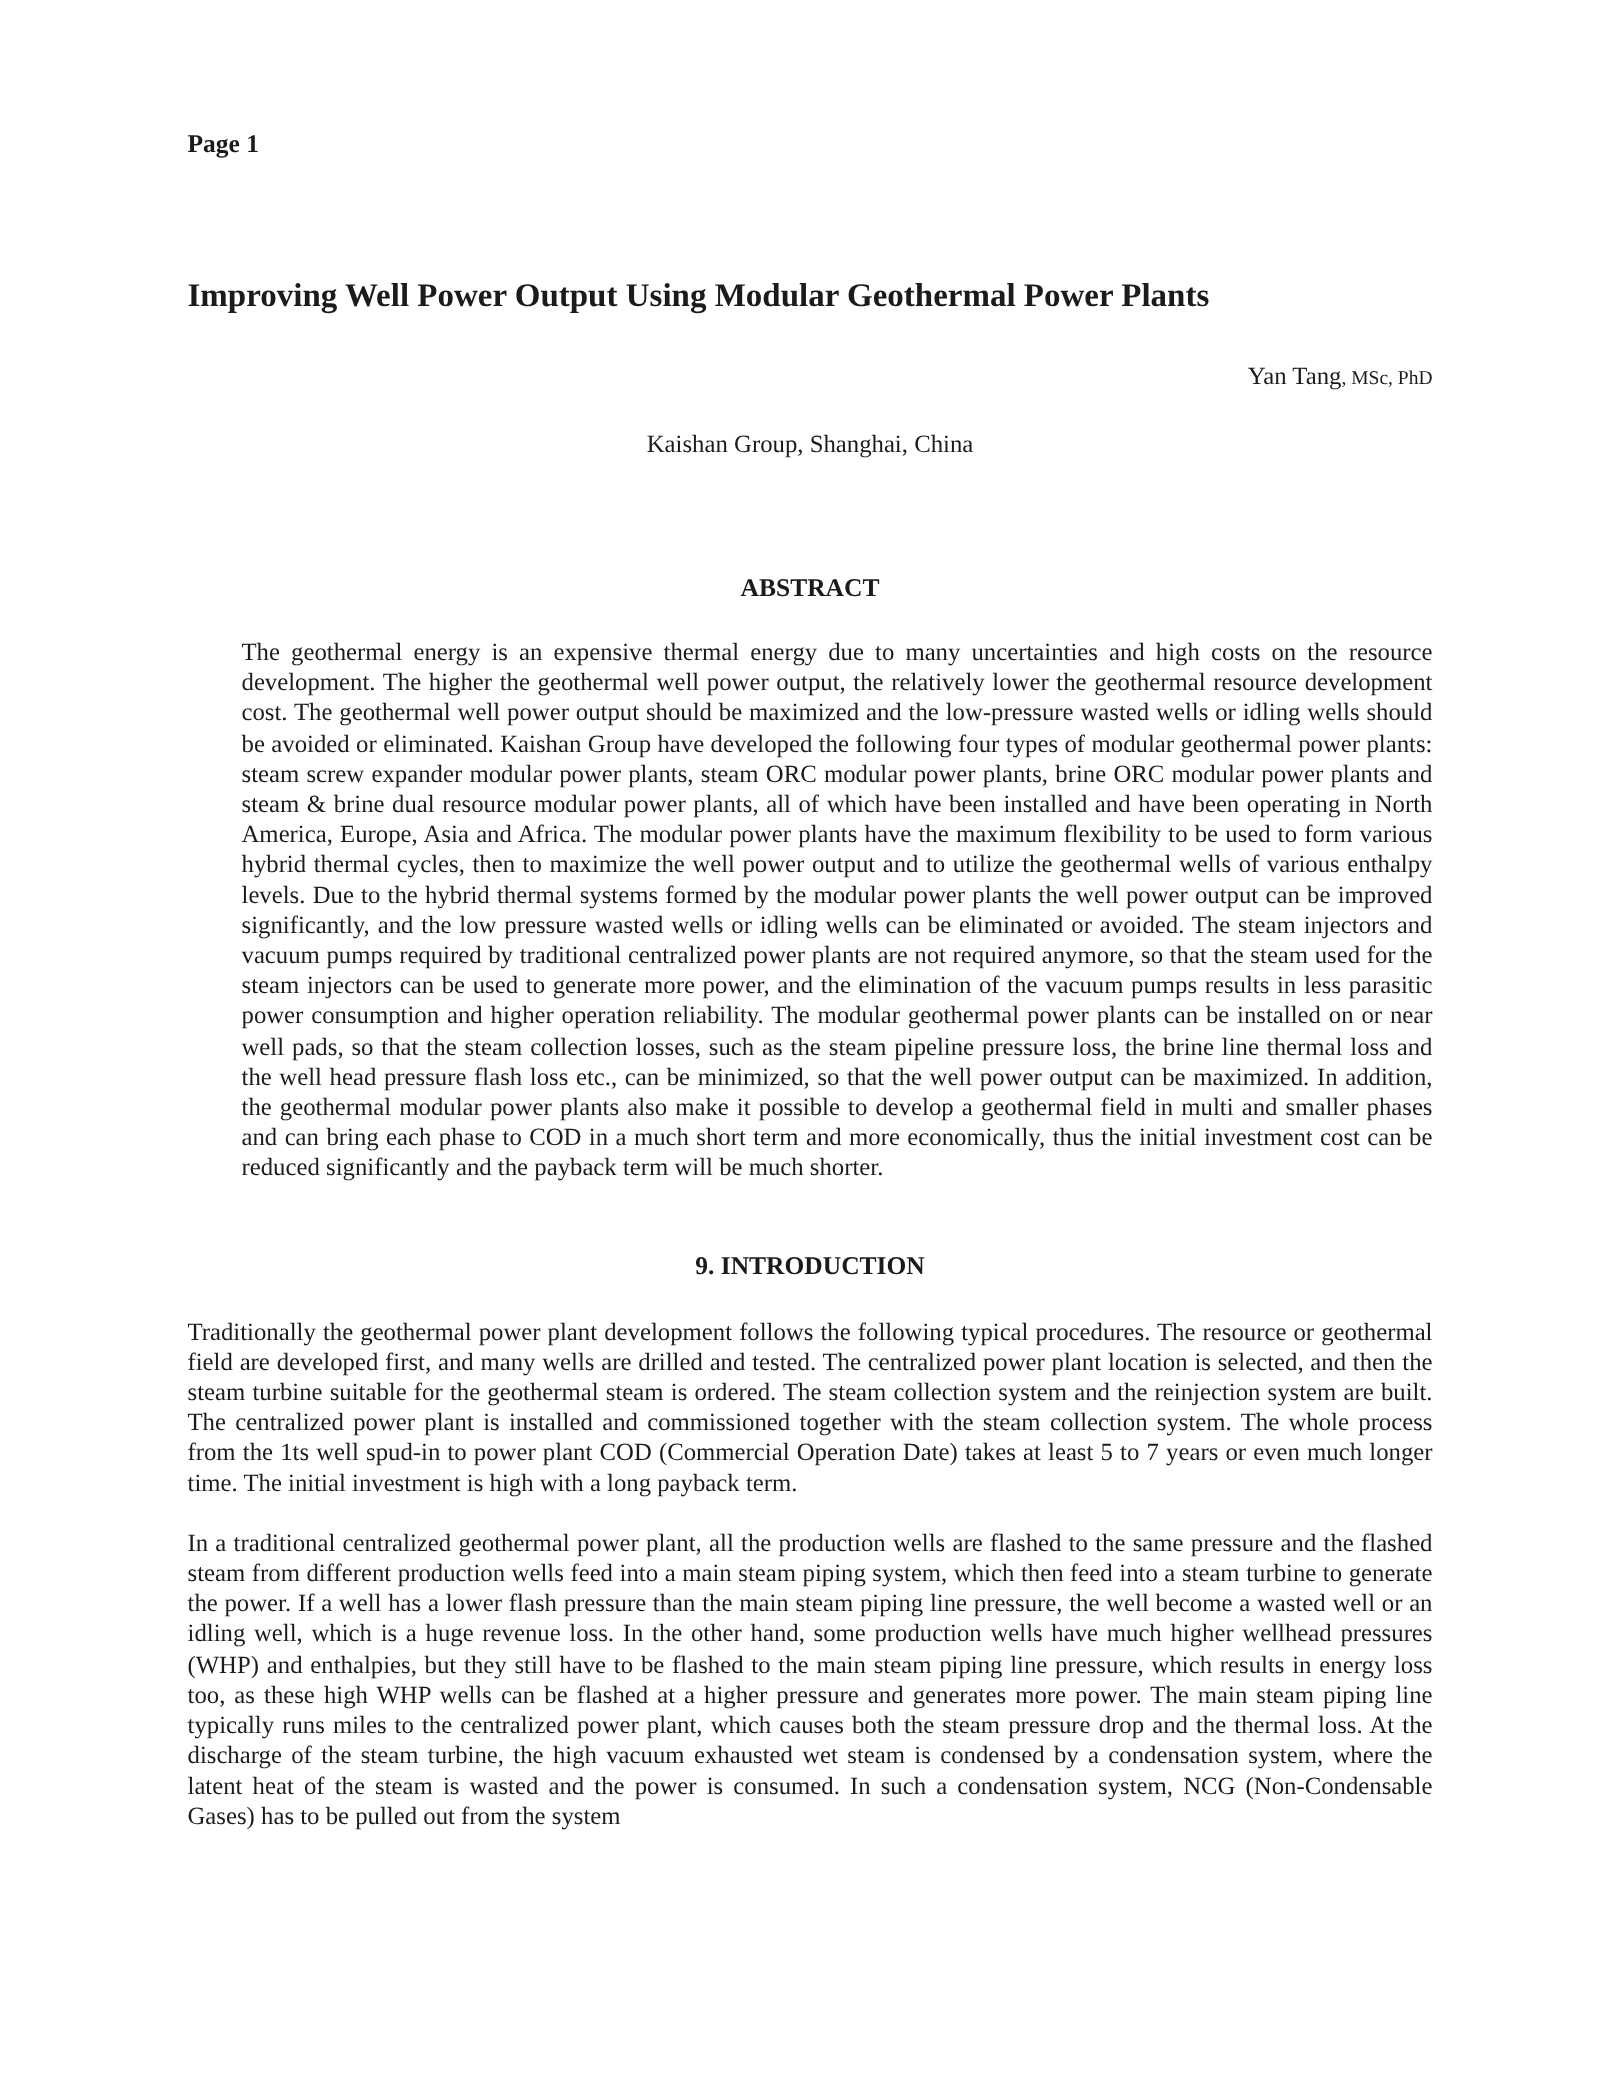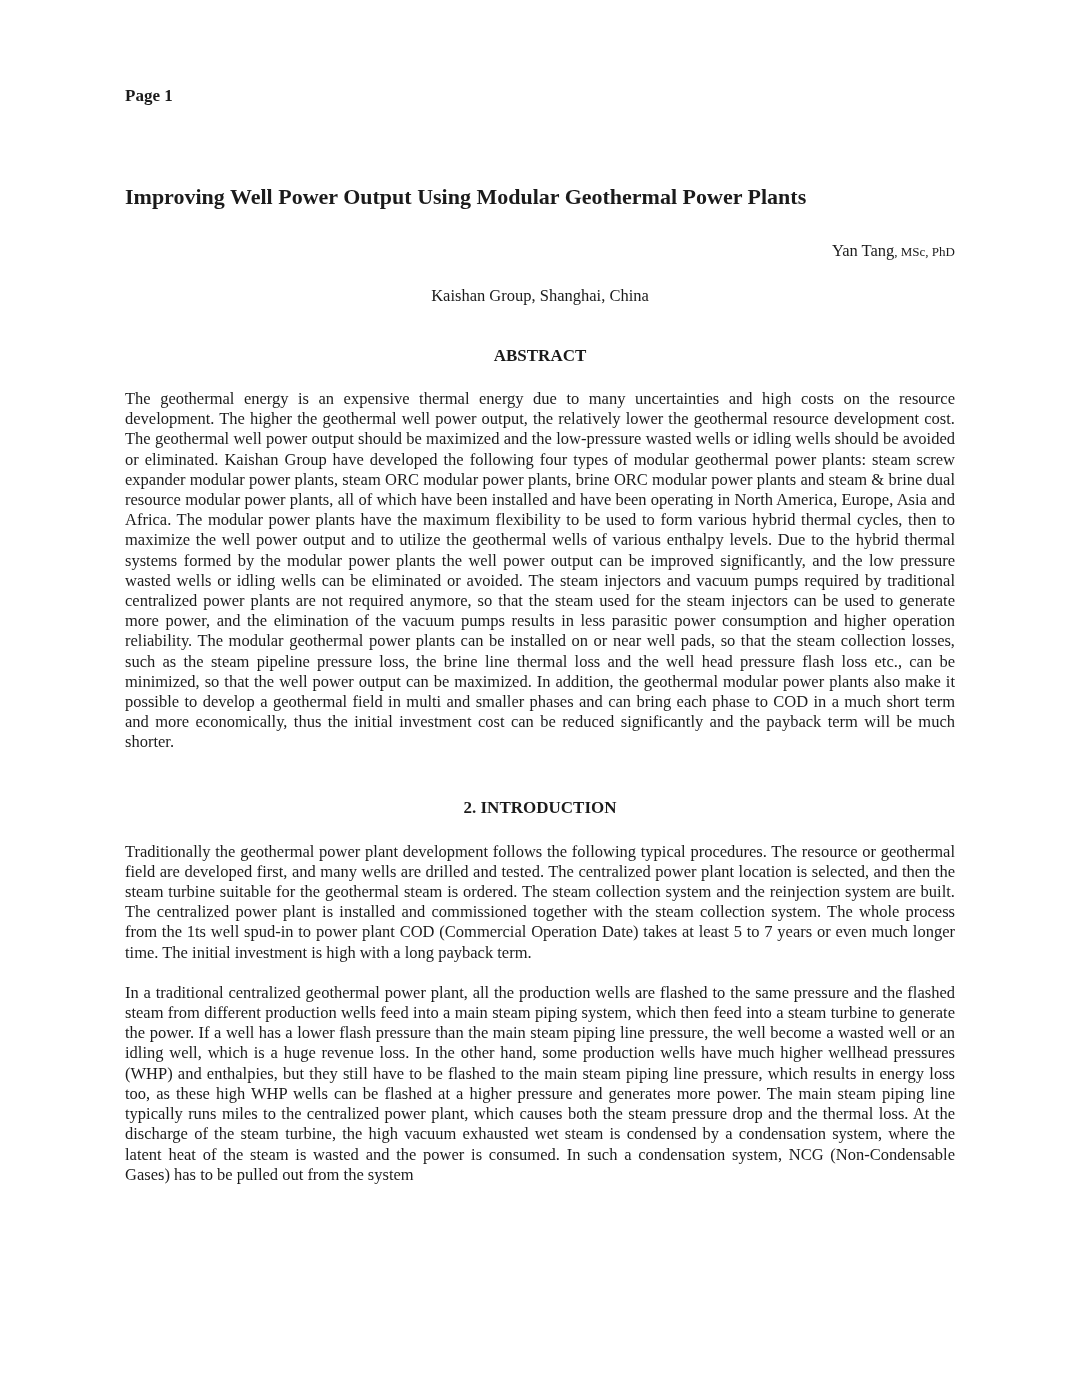--- a/index.html
+++ b/index.html
@@ -50,30 +50,31 @@
     font-size: 16.5px;
     line-height: 22px;
   }
   .section-heading {
     text-align: center;
     font-size: 17px;
     font-weight: bold;
     line-height: 22px;
   }
   .abstract-heading {
-    margin-top: 38px;
+    margin-top: 74px;
   }
   .body-paragraph {
     margin: 0;
     font-size: 16.5px;
     line-height: 20.2px;
     text-align: justify;
   }
   .abstract-body {
     margin-top: 22px;
+    margin-left: 36px;
   }
   .intro-heading {
     margin-top: 44px;
   }
   .intro-p1 {
     margin-top: 23px;
   }
   .intro-p2 {
     margin-top: 20px;
   }
@@ -101,21 +102,21 @@
   </div>
 
   <div class="affiliation-block">
     <div>Kaishan Group, Shanghai, China</div>
   </div>
 
   <h2 class="section-heading abstract-heading">ABSTRACT</h2>
 
   <p class="body-paragraph abstract-body">The geothermal energy is an expensive thermal energy due to many uncertainties and high costs on the resource development. The higher the geothermal well power output, the relatively lower the geothermal resource development cost. The geothermal well power output should be maximized and the low-pressure wasted wells or idling wells should be avoided or eliminated. Kaishan Group have developed the following four types of modular geothermal power plants: steam screw expander modular power plants, steam ORC modular power plants, brine ORC modular power plants and steam &amp; brine dual resource modular power plants, all of which have been installed and have been operating in North America, Europe, Asia and Africa. The modular power plants have the maximum flexibility to be used to form various hybrid thermal cycles, then to maximize the well power output and to utilize the geothermal wells of various enthalpy levels. Due to the hybrid thermal systems formed by the modular power plants the well power output can be improved significantly, and the low pressure wasted wells or idling wells can be eliminated or avoided. The steam injectors and vacuum pumps required by traditional centralized power plants are not required anymore, so that the steam used for the steam injectors can be used to generate more power, and the elimination of the vacuum pumps results in less parasitic power consumption and higher operation reliability. The modular geothermal power plants can be installed on or near well pads, so that the steam collection losses, such as the steam pipeline pressure loss, the brine line thermal loss and the well head pressure flash loss etc., can be minimized, so that the well power output can be maximized. In addition, the geothermal modular power plants also make it possible to develop a geothermal field in multi and smaller phases and can bring each phase to COD in a much short term and more economically, thus the initial investment cost can be reduced significantly and the payback term will be much shorter.</p>
 
-  <h2 class="section-heading intro-heading">2. INTRODUCTION</h2>
+  <h2 class="section-heading intro-heading">9. INTRODUCTION</h2>
 
   <p class="body-paragraph intro-p1">Traditionally the geothermal power plant development follows the following typical procedures. The resource or geothermal field are developed first, and many wells are drilled and tested. The centralized power plant location is selected, and then the steam turbine suitable for the geothermal steam is ordered. The steam collection system and the reinjection system are built. The centralized power plant is installed and commissioned together with the steam collection system. The whole process from the 1ts well spud-in to power plant COD (Commercial Operation Date) takes at least 5 to 7 years or even much longer time. The initial investment is high with a long payback term.</p>
 
   <p class="body-paragraph intro-p2">In a traditional centralized geothermal power plant, all the production wells are flashed to the same pressure and the flashed steam from different production wells feed into a main steam piping system, which then feed into a steam turbine to generate the power. If a well has a lower flash pressure than the main steam piping line pressure, the well become a wasted well or an idling well, which is a huge revenue loss. In the other hand, some production wells have much higher wellhead pressures (WHP) and enthalpies, but they still have to be flashed to the main steam piping line pressure, which results in energy loss too, as these high WHP wells can be flashed at a higher pressure and generates more power. The main steam piping line typically runs miles to the centralized power plant, which causes both the steam pressure drop and the thermal loss. At the discharge of the steam turbine, the high vacuum exhausted wet steam is condensed by a condensation system, where the latent heat of the steam is wasted and the power is consumed. In such a condensation system, NCG (Non-Condensable Gases) has to be pulled out from the system</p>
 
   <div class="page-footer">World Geothermal Congress, September 15-17, 2023</div>
 
 </div>
 
 </body></html>

